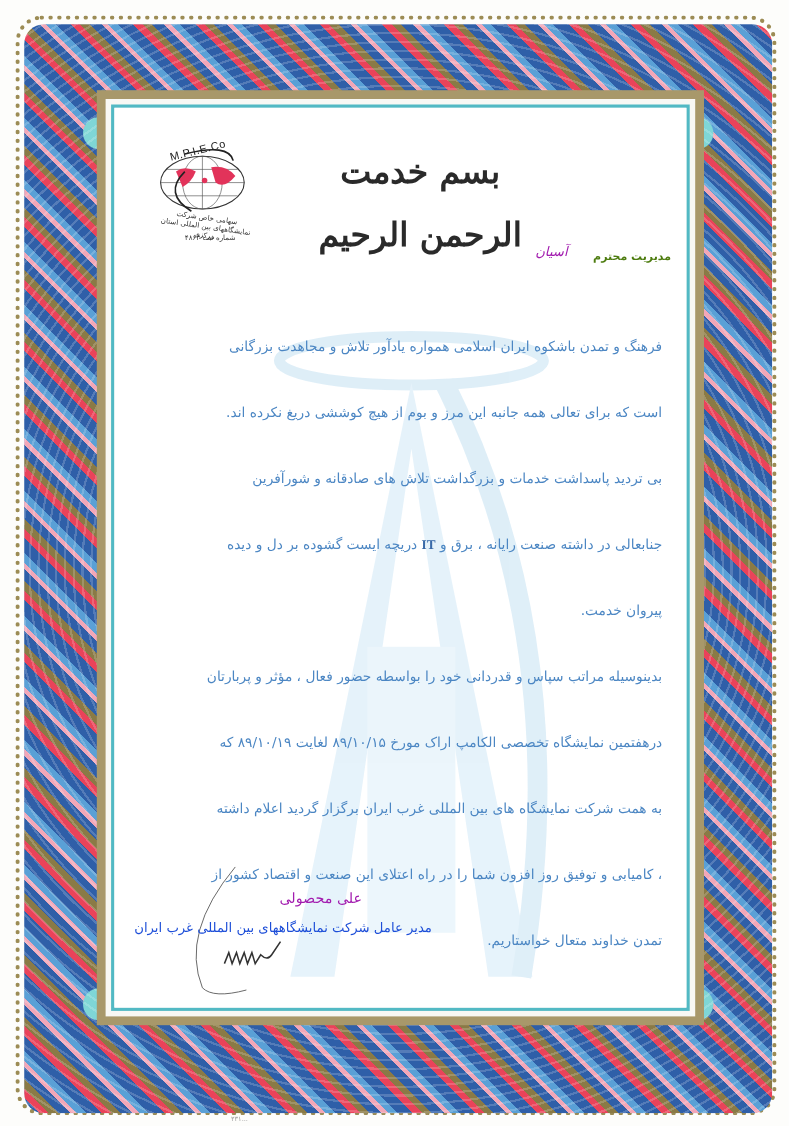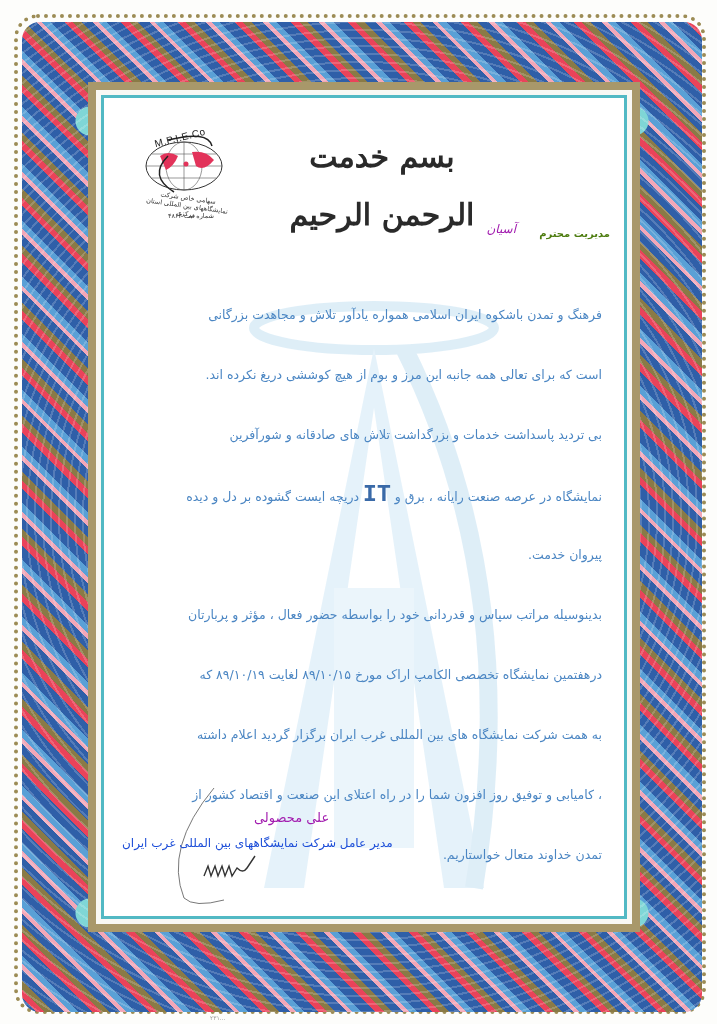--- a/index.html
+++ b/index.html
@@ -78,21 +78,21 @@
   }
   .handnote {
     position: absolute; right: 108px; top: 124px; color: #a21caf; font-size: 12px; font-style: italic; direction: rtl;
   }
   .body-text {
     position: absolute; left: 10px; right: 14px; top: 196px;
     direction: rtl; text-align: justify; color: #4b86c3; font-size: 12.5px;
   }
   .body-text p { margin: 8px; }
   .body-line { height: 52px; line-height: 26px; white-space: nowrap; }
-  .it-mark { font-family: Liberation Mono, monospace; font-weight: bold; font-size: 23px; color: #3a6aa8; }
+  .it-mark { font-family: Liberation Serif, serif; font-weight: bold; font-size: 12px; color: #3a6aa8; }
   .sign-name {
     position: absolute; left: 150px; top: 712px; color: #a21caf; font-size: 13px; direction: rtl;
   }
   .sign-title {
     position: absolute; left: 18px; top: 738px; color: #1d4ed8; font-size: 12px; direction: rtl; white-space: nowrap;
   }
   .signature {
     position: absolute; left: 60px; top: 690px; width: 180px; height: 120px;
   }
   .footer-code {
@@ -136,21 +136,21 @@
   <div class="bismillah">بسم خدمت الرحمن الرحیم</div>
 
   <div class="handnote">آسیان</div>
   <div class="salutation">مدیریت محترم</div>
 
   <div class="body-text">
     <p class="body-line">فرهنگ و تمدن باشکوه ایران اسلامی همواره یادآور تلاش و مجاهدت بزرگانی</p>
     <p class="body-line">است که برای تعالی همه جانبه این مرز و بوم از هیچ کوششی دریغ نکرده اند.</p>
     <p class="body-line">بی تردید پاسداشت خدمات و بزرگداشت تلاش های صادقانه و شورآفرین</p>
     <p class="body-line">
-      <span>نمایشگاه در عرصه صنعت رایانه ، برق و</span>
+      <span>جنابعالی در داشته صنعت رایانه ، برق و</span>
       <span class="it-mark">IT</span>
       <span>دریچه ایست گشوده بر دل و دیده</span>
     </p>
     <p class="body-line">پیروان خدمت.</p>
     <p class="body-line">بدینوسیله مراتب سپاس و قدردانی خود را بواسطه حضور فعال ، مؤثر و پربارتان</p>
     <p class="body-line">درهفتمین نمایشگاه تخصصی الکامپ اراک مورخ ۸۹/۱۰/۱۵ لغایت ۸۹/۱۰/۱۹ که</p>
     <p class="body-line">به همت شرکت نمایشگاه های بین المللی غرب ایران برگزار گردید اعلام داشته</p>
     <p class="body-line">، کامیابی و توفیق روز افزون شما را در راه اعتلای این صنعت و اقتصاد کشور از</p>
     <p class="body-line">تمدن خداوند متعال خواستاریم.</p>
   </div>

